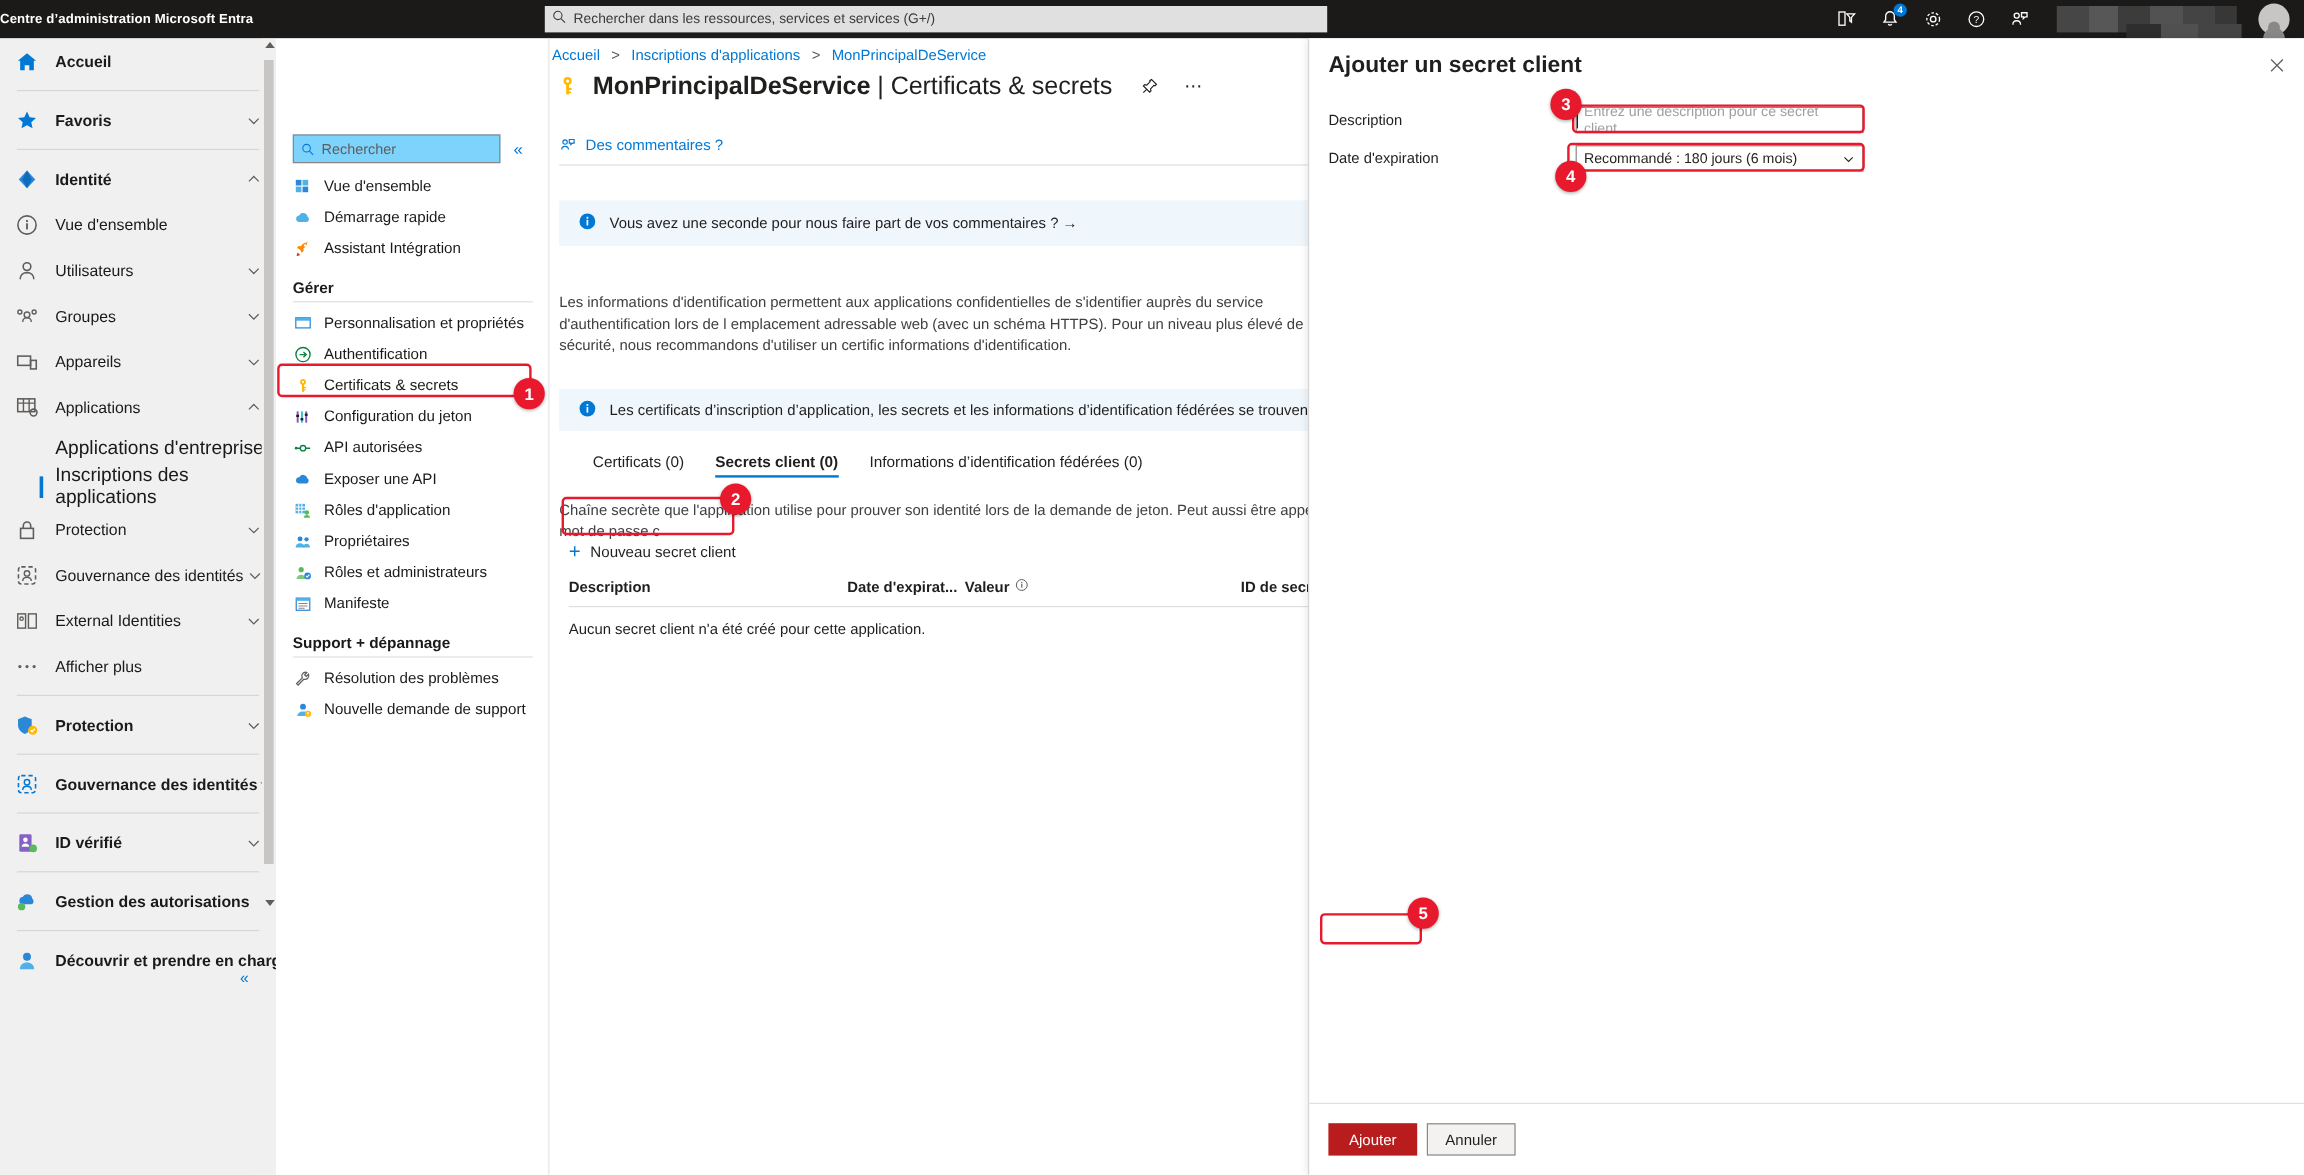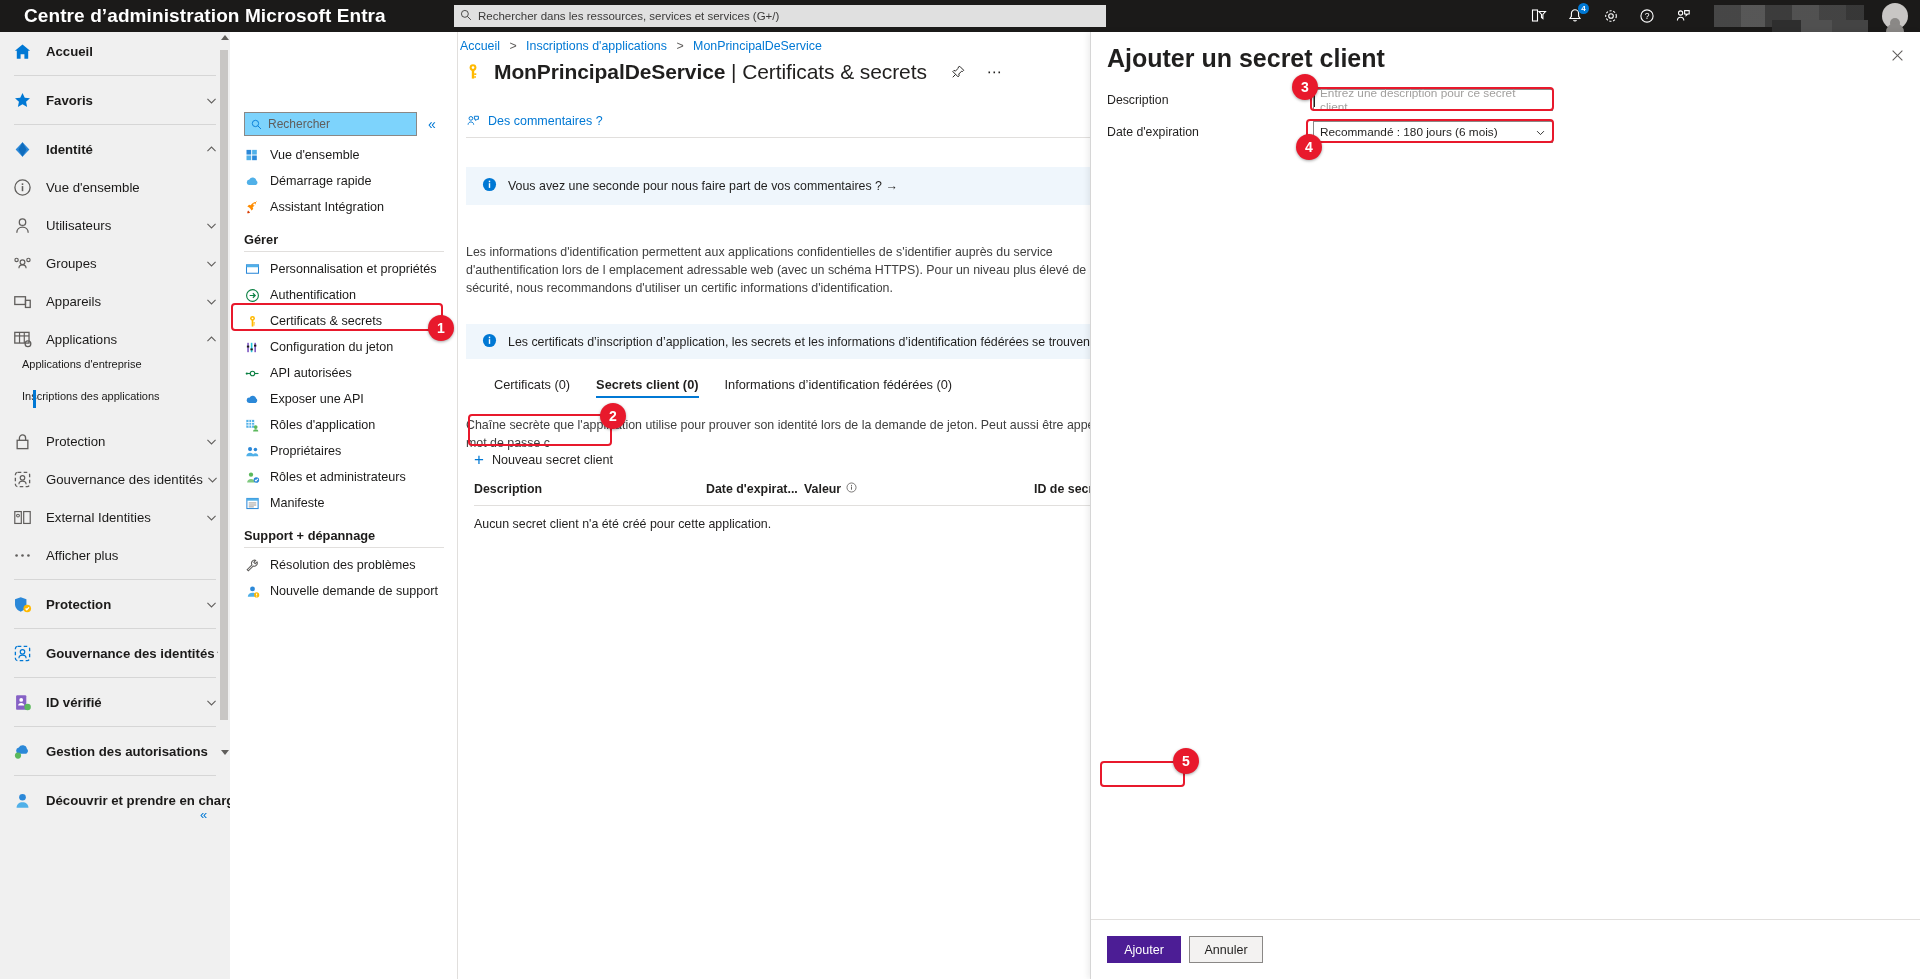--- a/index.html
+++ b/index.html
@@ -10,22 +10,22 @@
     font-family: "Liberation Sans", sans-serif;
     background: #ffffff;
     color: #1b1a19;
   }
   
   .topbar {
     position: absolute; top: 0; left: 0; width: 1920px; height: 32px;
     background: #1b1a19; display: flex; align-items: center;
   }
   .topbar-title {
-    color: #ffffff; font-size: 19px; font-weight: 600;
-    margin-left: 24px; letter-spacing: .1px; white-space: nowrap;
+    color: #ffffff; font-size: 11px; font-weight: 600;
+    margin-left: 0; letter-spacing: .1px; white-space: nowrap;
   }
   .topbar-search {
     position: absolute; left: 454px; top: 5px; width: 652px; height: 22px;
     background: #e0e0e0; display: flex; align-items: center; padding: 0 6px;
   }
   .topbar-search .ph { font-size: 11.5px; color: #3b3a39; margin-left: 6px; white-space: nowrap;}
   .topbar-icons {
     position: absolute; right: 0; top: 0; height: 32px;
     display: flex; align-items: center; gap: 18px; padding-right: 12px;
   }
@@ -60,21 +60,21 @@
     background: #f0f0f0; overflow: hidden;
   }
   .nav-item {
     display: flex; align-items: center; height: 38px; padding-left: 12px;
     font-size: 13.2px; color: #1b1a19; position: relative; cursor: default;
   }
   .nav-item .ico { width: 20px; height: 20px; margin-right: 14px; flex: 0 0 20px; display:flex; align-items:center; justify-content:center;}
   .nav-item .lbl { flex: 1 1 auto; white-space: nowrap; }
   .nav-item.bold .lbl { font-weight: 700; }
   .nav-item .chev { width: 22px; margin-right: 8px; color:#605e5c; display:flex; align-items:center; justify-content:center;}
-  .nav-sub { padding-left: 22px; height: 32px; font-size: 11px; display:flex; align-items:flex-start; color:#1b1a19;}
+  .nav-sub { padding-left: 46px; height: 32px; font-size: 16px; display:flex; align-items:center; color:#1b1a19;}
   .nav-sub.selected::before {
     content:""; position:absolute; left: 33px; width: 3px; height: 18px; background: #0078d4;
   }
   .nav-div { height: 1px; background: #d6d6d6; margin: 5px 14px 5px 14px; }
   .nav-scroll {
     position: absolute; right: 0; top: 0; width: 12px; height: 730px; background: #f0f0f0;
   }
   .nav-scroll .thumb { position:absolute; top: 18px; left:2px; width: 8px; height: 670px; background: #c8c6c4; }
   .collapse-btn {
     position: absolute; left: 200px; top: 775px; color: #0078d4; font-size: 13px;
@@ -126,36 +126,36 @@
   .tbl-head { position:absolute; left: 16px; top: 450px; width: 1060px; font-size:12.4px; font-weight:700; color:#201f1e;}
   .tbl-rule { position:absolute; left: 16px; top: 473px; width: 1060px; height:1px; background:#e1dfdd;}
   .tbl-empty { position:absolute; left: 16px; top: 485px; font-size:12.4px; color:#201f1e;}
 
   
   .panel {
     position: absolute; top: 32px; left: 1090px; width: 830px; height: 947px;
     background: #ffffff; border-left: 1px solid #d6d6d6;
     box-shadow: -2px 0 6px rgba(0,0,0,.08);
   }
-  .panel-title { position:absolute; left: 16px; top: 12px; font-size: 25px; font-weight: 600; color:#201f1e;}
+  .panel-title { position:absolute; left: 16px; top: 12px; font-size: 19px; font-weight: 600; color:#201f1e;}
   .panel-close { position:absolute; right: 16px; top: 16px; font-size: 15px; color:#605e5c; }
   .p-label { position:absolute; left: 16px; font-size: 12.3px; color:#201f1e; }
   .p-field {
     position:absolute; left: 222px; width: 240px; height: 22px;
     border: 1px solid #8a8886; background:#fff; font-size: 11.8px; color:#a19f9d;
     display:flex; align-items:center; padding: 0 6px;
   }
   .p-field.sel { color:#201f1e; justify-content: space-between; }
   .p-caret { position:absolute; left: 223px; width:1px; height: 14px; background:#201f1e; }
   .panel-footer {
     position:absolute; left:0; bottom: 0; width: 830px; height: 60px;
     border-top: 1px solid #e1dfdd; display:flex; align-items:center; padding-left: 16px; gap: 8px;
   }
   .btn-primary {
-    background:#4c1d95; color:#fff; font-size:12.5px; height:27px; min-width:74px;
+    background:#b91c1c; color:#fff; font-size:12.5px; height:27px; min-width:74px;
     display:flex; align-items:center; justify-content:center; border:none;
   }
   .btn-default {
     background:#f3f2f1; color:#201f1e; font-size:12.5px; height:27px; min-width:74px;
     display:flex; align-items:center; justify-content:center; border:1px solid #8a8886;
   }
 
   
   .ann-box { position:absolute; border: 2.5px solid #e8192c; border-radius: 4px; pointer-events:none; }
   .ann-num {

